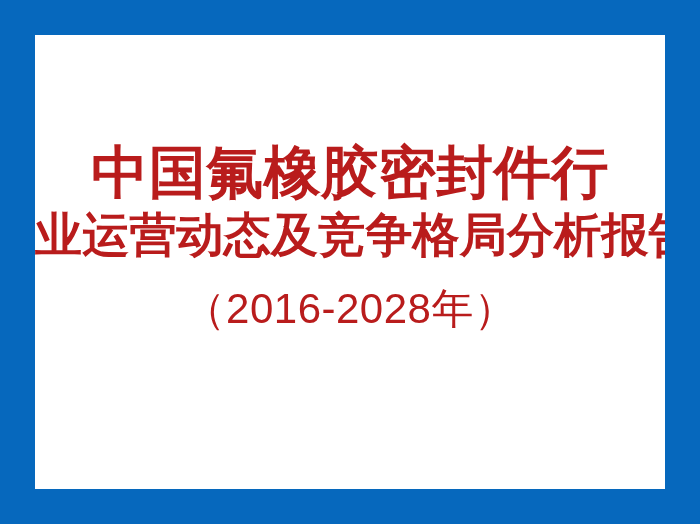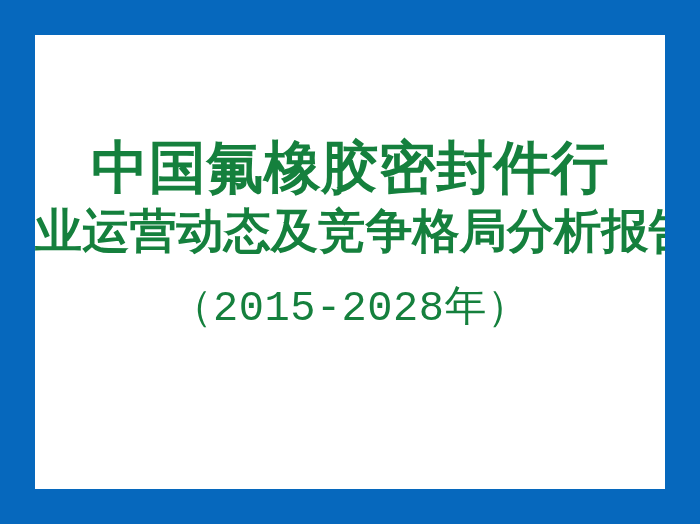--- a/index.html
+++ b/index.html
@@ -36,23 +36,23 @@
   #title-block {
     position: absolute;
     left: 0;
     right: 0;
     top: 104px;
     text-align: center;
   }
 
   .title-line {
     display: block;
-    color: #15803d;
+    color: #b91c1c;
     white-space: nowrap;
-    font-family: Liberation Mono, monospace;
+    font-family: Liberation Sans, sans-serif;
   }
 
   #title-line-1 {
     font-size: 57px;
     font-weight: 700;
     line-height: 66px;
     letter-spacing: 0.5px;
   }
 
   #title-line-2 {
@@ -72,17 +72,17 @@
 </style>
 </head>
 <body>
 
 <div id="cover-page">
   <div id="content-panel">
 
     <div id="title-block">
       <span class="title-line" id="title-line-1">中国氟橡胶密封件行</span>
       <span class="title-line" id="title-line-2">业运营动态及竞争格局分析报告</span>
-      <span class="title-line" id="title-line-3">（2015-2028年）</span>
+      <span class="title-line" id="title-line-3">（2016-2028年）</span>
     </div>
 
   </div>
 </div>
 
 </body></html>

